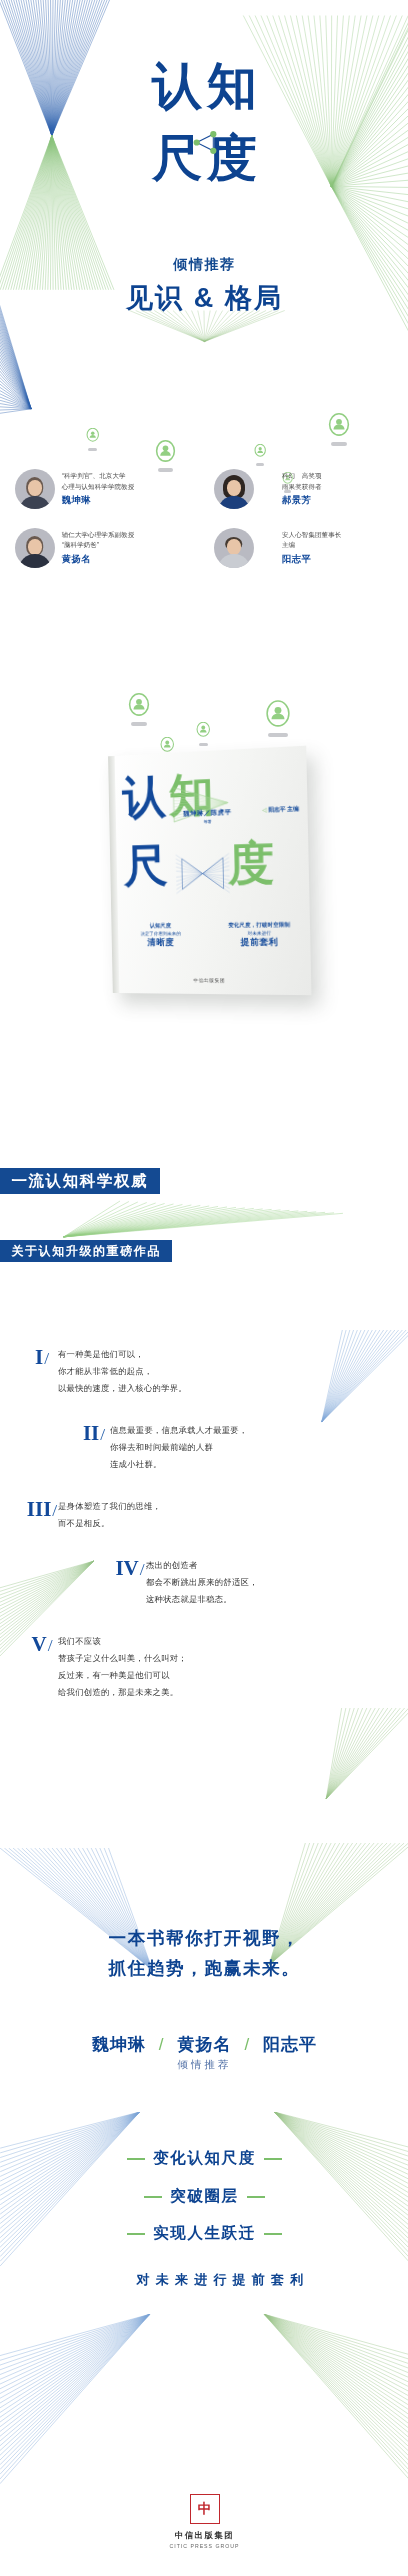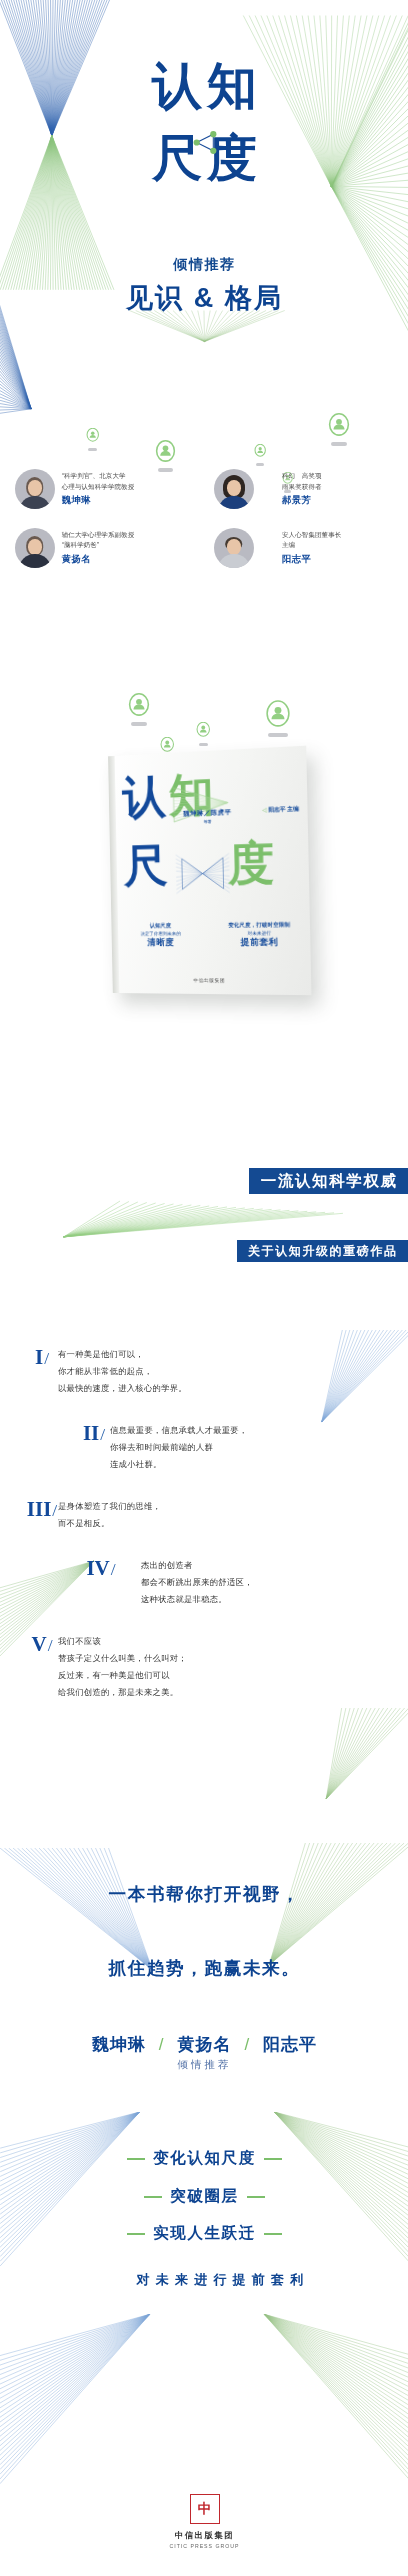--- a/index.html
+++ b/index.html
@@ -92,21 +92,21 @@
   .bk-blk .b3 { font-size:8.8px; font-weight:bold; margin-top:1px; letter-spacing:0.5px; }
   .bk-pub { position:absolute; left:0; right:0; bottom:11.4px; text-align:center;
             font-size:4.9px; color:#4a4a4a; letter-spacing:0.5px; }
   .bk-mark { position:absolute; font-size:7.8px; }
 
   
   .banner {
     display:inline-block; background:#144a92; color:#fff; font-weight:bold;
     padding:4.7px 11.4px 5.7px; letter-spacing:1.6px; line-height:1;
   }
-  .banner-wrap { position:absolute; left:0; right:0; text-align:right; z-index:6; }
+  .banner-wrap { position:absolute; left:0; right:0; text-align:left; z-index:6; }
 
   
   .items { position:absolute; left:0; width:409px; z-index:6; }
   .item { display:flex; align-items:flex-start; margin-bottom:25px; }
   .item .num {
     font-family:"Liberation Serif","DejaVu Serif",serif;
     font-size:21px; font-weight:bold; color:#12499a; line-height:1;
     min-width:32px; text-align:center; position:relative; top:1px;
   }
   .item .num .sl { color:#2a63ac; font-weight:normal; font-size:17.6px; margin-left:1px; }
@@ -748,21 +748,21 @@
     <div class="item" style="padding-left:26px;">
       <div class="num">
         <span>III</span><span class="sl">/</span>
       </div>
       <div class="txt">
         <div>是身体塑造了我们的思维，</div>
         <div>而不是相反。</div>
       </div>
     </div>
 
-    <div class="item" style="padding-left:85px;gap:24px;">
+    <div class="item" style="padding-left:114px;">
       <div class="num">
         <span>IV</span><span class="sl">/</span>
       </div>
       <div class="txt">
         <div>杰出的创造者</div>
         <div>都会不断跳出原来的舒适区，</div>
         <div>这种状态就是非稳态。</div>
       </div>
     </div>
 
@@ -833,21 +833,21 @@
         <line x1="0" y1="236" x2="228.08" y2="0" stroke="#9ac58a" stroke-width="0.8"></line>
         <line x1="0" y1="236" x2="236.4" y2="0" stroke="#9ac58a" stroke-width="0.8"></line>
         <line x1="0" y1="236" x2="244.72" y2="0" stroke="#9ac58a" stroke-width="0.8"></line>
         <line x1="0" y1="236" x2="253.04" y2="0" stroke="#9ac58a" stroke-width="0.8"></line>
         <line x1="0" y1="236" x2="261.36" y2="0" stroke="#9ac58a" stroke-width="0.8"></line>
         <line x1="0" y1="236" x2="269.68" y2="0" stroke="#9ac58a" stroke-width="0.8"></line>
         <line x1="0" y1="236" x2="278" y2="0" stroke="#9ac58a" stroke-width="0.8"></line>
       </g>
   </svg>
 
-  <div class="close-hd" style="top:1882px;">一本书帮你打开视野，</div>
+  <div class="close-hd" style="top:1926px;">一本书帮你打开视野，</div>
   <div class="close-hd" style="top:1956px;">抓住趋势，跑赢未来。</div>
 
   <div class="rec-names" style="top:2033px;">
     <span>魏坤琳</span>
     <span class="sep">/</span>
     <span>黄扬名</span>
     <span class="sep">/</span>
     <span>阳志平</span>
   </div>
   <div class="rec-sub" style="top:2058px;">倾情推荐</div>

